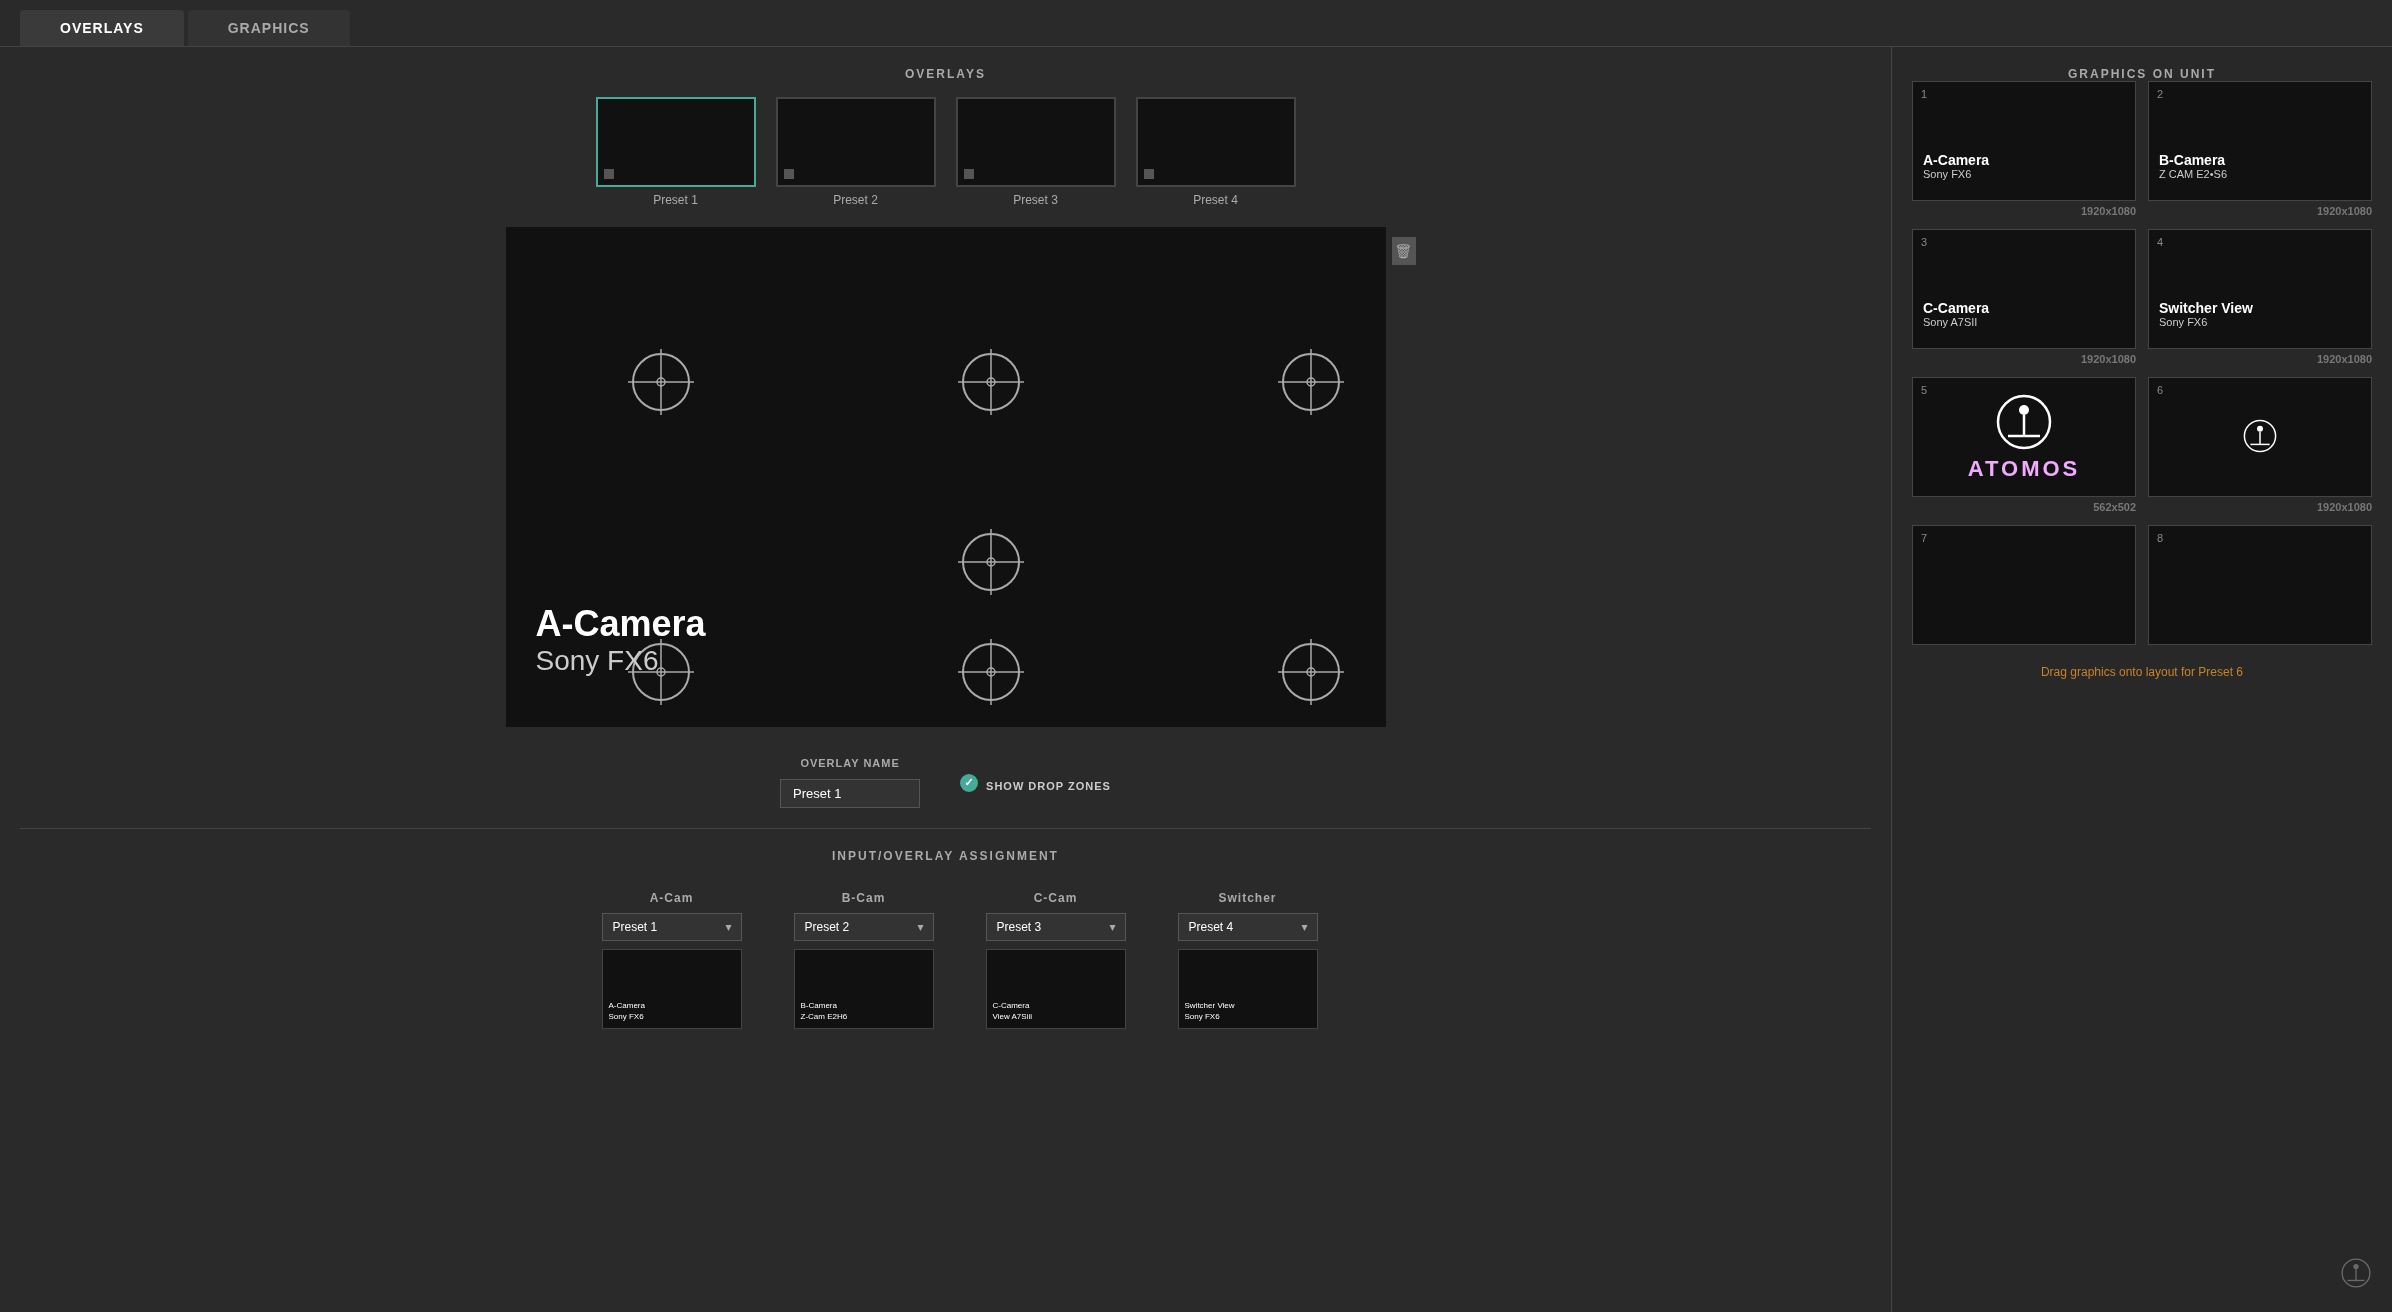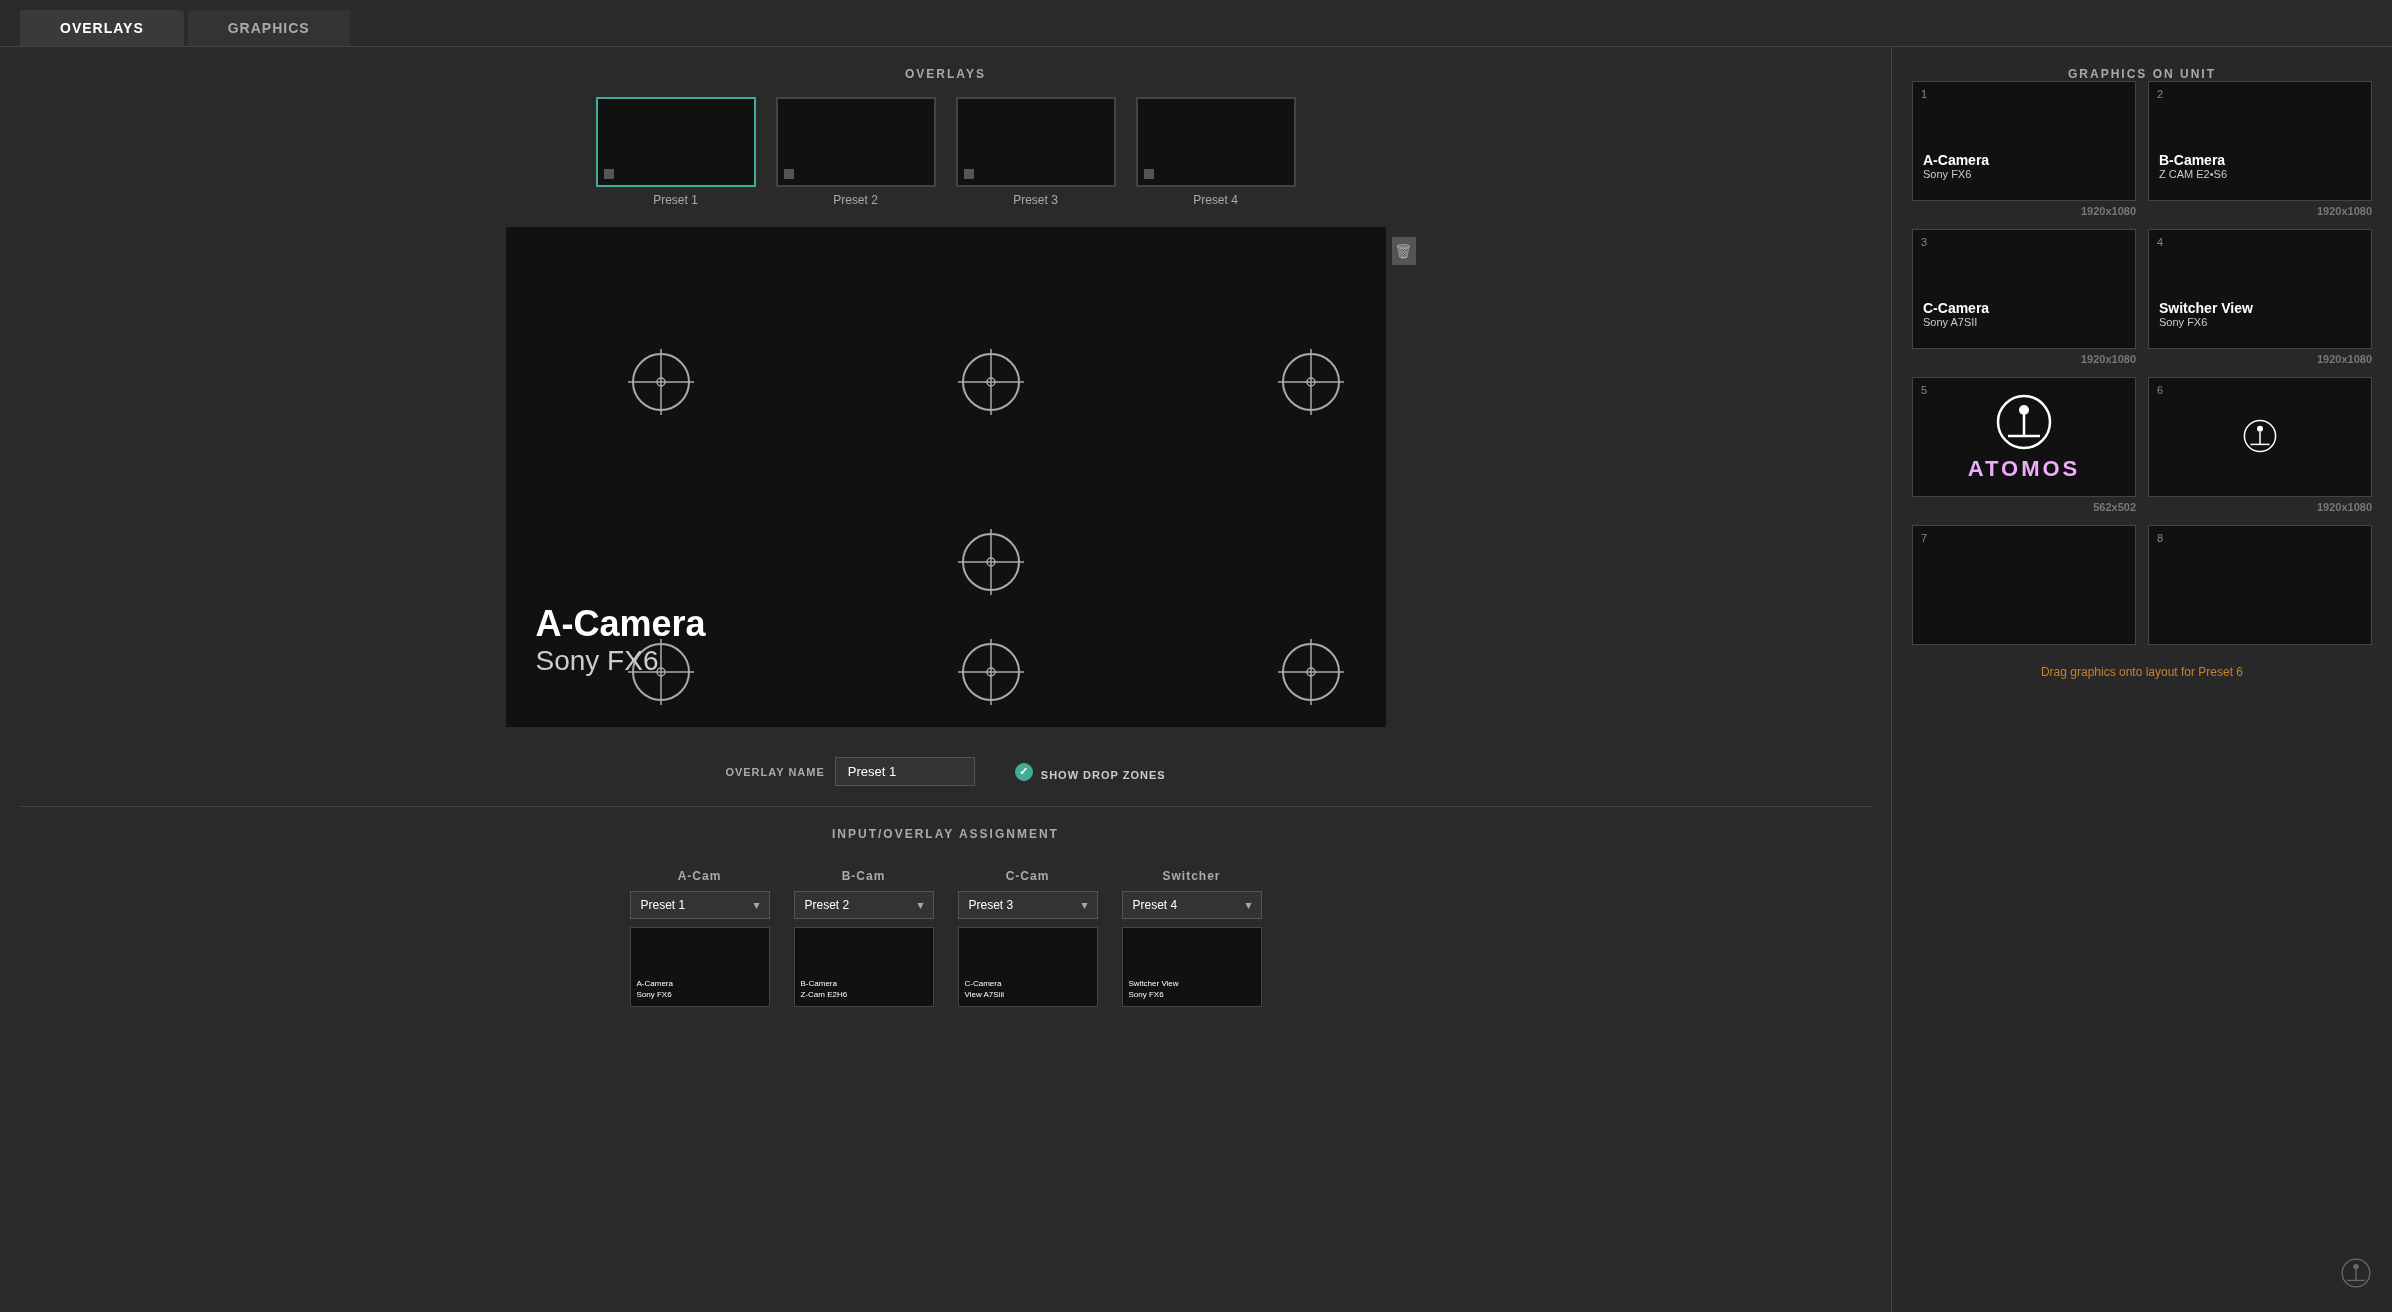--- a/index.html
+++ b/index.html
@@ -162,20 +162,21 @@
       align-items: center;
       justify-content: center;
       gap: 40px;
       margin-top: 20px;
     }
 
     .overlay-name-group {
       display: flex;
       align-items: center;
       gap: 10px;
+      flex-direction: column;
     }
 
     .overlay-name-label {
       font-size: 11px;
       font-weight: bold;
       letter-spacing: 1px;
       color: #aaa;
     }
 
     .overlay-name-input {
@@ -235,20 +236,21 @@
       display: flex;
       gap: 24px;
       margin-top: 12px;
     }
 
     .assignment-col {
       display: flex;
       flex-direction: column;
       align-items: center;
       gap: 8px;
+      margin-left: 28px;
     }
 
     .assignment-col-label {
       font-size: 12px;
       color: #aaa;
       font-weight: bold;
       letter-spacing: 1px;
     }
 
     .assignment-select {

